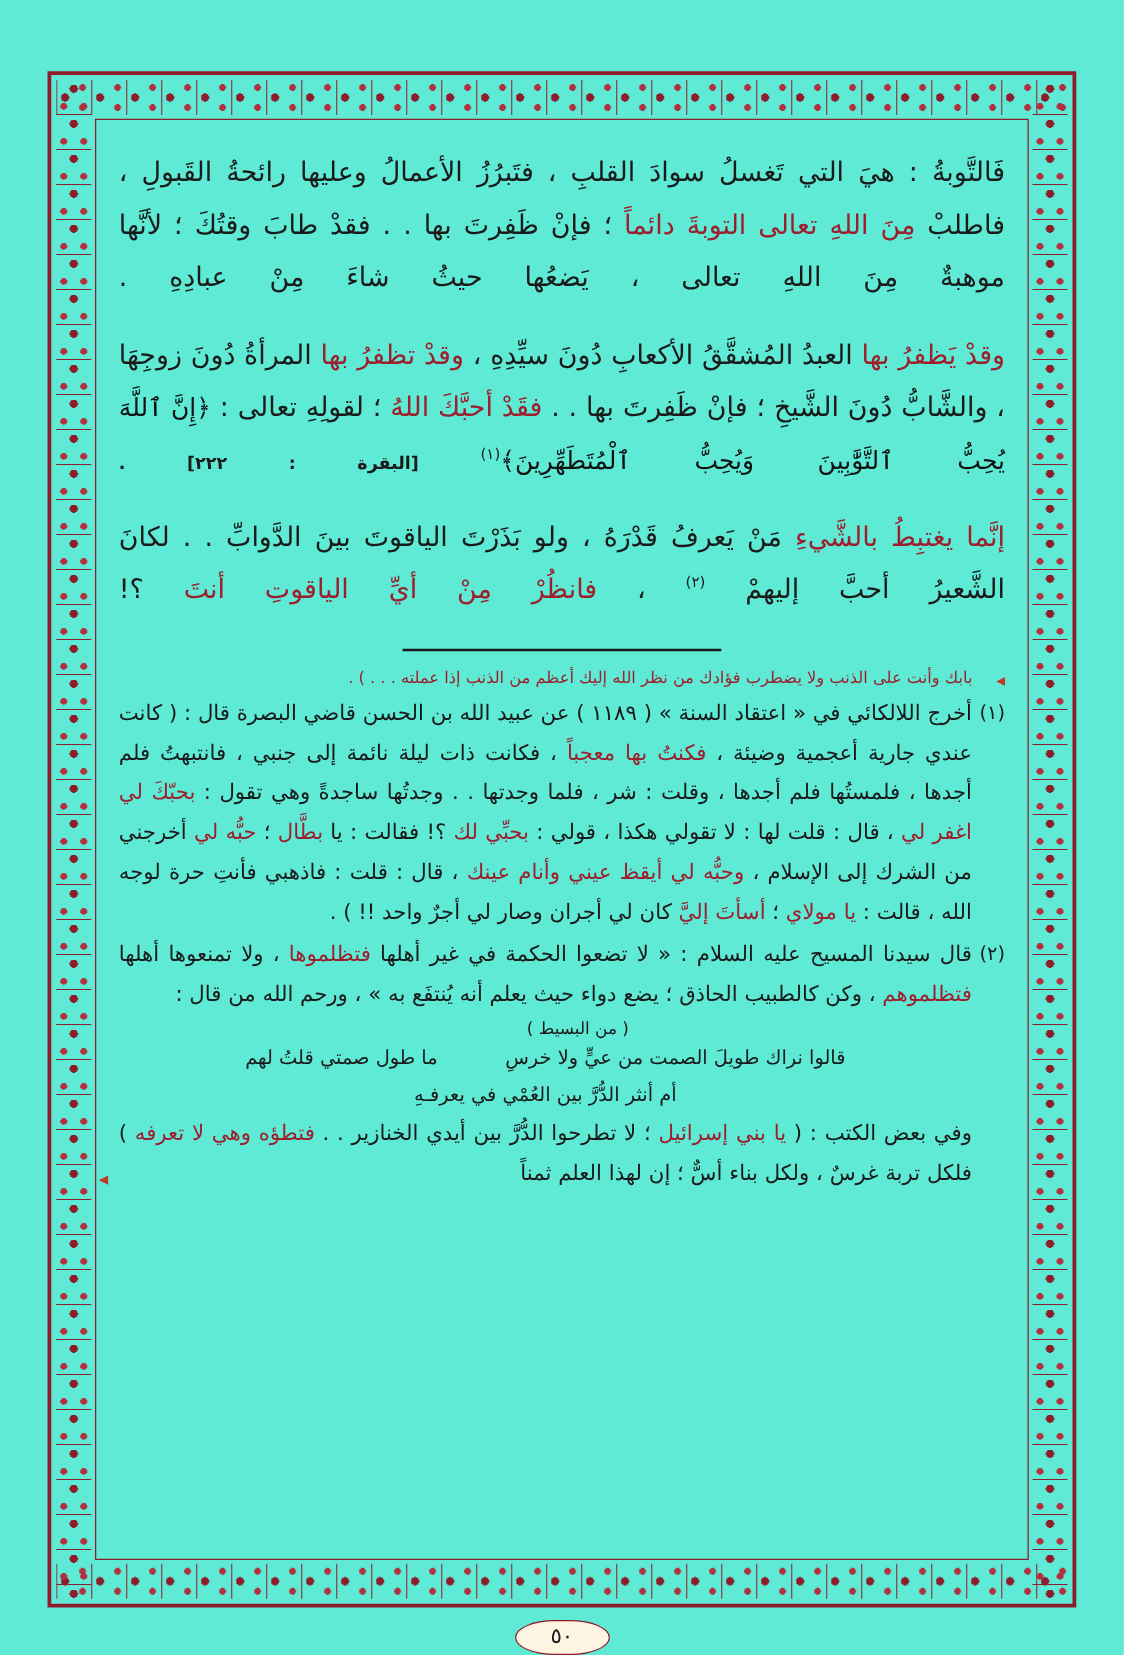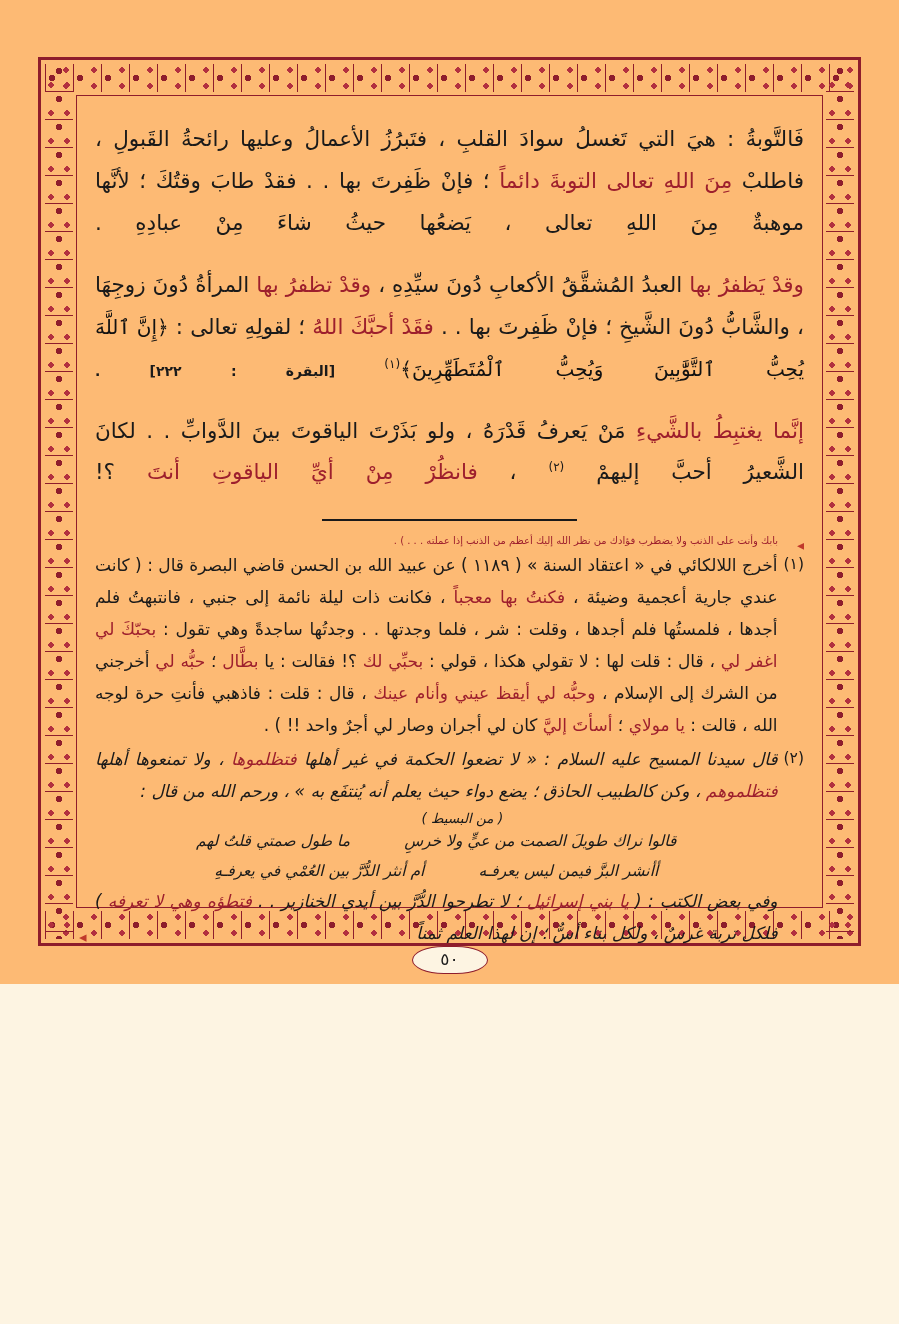--- a/index.html
+++ b/index.html
@@ -11,22 +11,22 @@
     height: 1324px;
     background: #fdf4e2;
     font-family: "DejaVu Sans", sans-serif;
     overflow: hidden;
   }
 
   
   #page {
     position: relative;
     width: 899px;
-    height: 984px;
-    background: #fdba74;
+    height: 1324px;
+    background: #5eead4;
     box-sizing: border-box;
   }
 
   .frame-outer {
     position: absolute;
     left: 38px;
     top: 57px;
     right: 38px;
     bottom: 38px;
     border: 3px solid #8e1d2c;
@@ -133,21 +133,21 @@
     flex: 1 1 auto;
     font-size: 17px;
     line-height: 1.88;
     text-align: justify;
   }
   .fn-text .red { color: #9d1f2d; }
 
   
   .fn-lead {
     color: #9d1f2d;
-    font-size: 10px;
+    font-size: 13px;
     line-height: 1.9;
     text-align: justify;
     padding-right: 26px;
   }
   .fn-lead-wrap { position: relative; }
   .fn-lead-arrow {
     position: absolute;
     right: 0px;
     top: 6px;
     color: #c0392b;
@@ -180,21 +180,21 @@
     bottom: 4px;
     color: #c0392b;
     font-size: 15px;
   }
 
   
   .page-num {
     position: absolute;
     left: 0;
     right: 0;
-    bottom: 10px;
+    bottom: 0;
     text-align: center;
   }
   .page-num-badge {
     display: inline-block;
     min-width: 54px;
     padding: 2px 10px 4px 10px;
     border: 1.4px solid #8e1d2c;
     border-radius: 50% / 60%;
     color: #1a1a1a;
     font-size: 17px;
@@ -226,29 +226,28 @@
       <div class="fn-lead">بابك وأنت على الذنب ولا يضطرب فؤادك من نظر الله إليك أعظم من الذنب إذا عملته . . . ) .</div>
     </div>
 
     <div class="fn-row">
       <div class="fn-marker">(١)</div>
       <div class="fn-text" id="fn1"><span>أخرج اللالكائي في « اعتقاد السنة » ( ١١٨٩ ) عن عبيد الله بن الحسن قاضي البصرة قال : ( كانت عندي جارية أعجمية وضيئة ، </span><span class="red">فكنتُ بها معجباً</span><span> ، فكانت ذات ليلة نائمة إلى جنبي ، فانتبهتُ فلم أجدها ، فلمستُها فلم أجدها ، وقلت : شر ، فلما وجدتها . . وجدتُها ساجدةً وهي تقول : </span><span class="red">بحبّكَ لي اغفر لي</span><span> ، قال : قلت لها : لا تقولي هكذا ، قولي : </span><span class="red">بحبِّي لك</span><span> ؟! فقالت : يا </span><span class="red">بطَّال</span><span> ؛ </span><span class="red">حبُّه لي</span><span> أخرجني من الشرك إلى الإسلام ، </span><span class="red">وحبُّه لي أيقظ عيني وأنام عينك</span><span> ، قال : قلت : فاذهبي فأنتِ حرة لوجه الله ، قالت : </span><span class="red">يا مولاي</span><span> ؛ </span><span class="red">أسأتَ إليَّ</span><span> كان لي أجران وصار لي أجرٌ واحد !! ) .</span></div>
     </div>
 
     <div class="fn-row">
       <div class="fn-marker">(٢)</div>
-      <div style="flex:1 1 auto;font-style:italic;">
+      <div style="flex:1 1 auto;">
         <div class="fn-text" id="fn2"><span>قال سيدنا المسيح عليه السلام : « لا تضعوا الحكمة في غير أهلها </span><span class="red">فتظلموها</span><span> ، ولا تمنعوها أهلها </span><span class="red">فتظلموهم</span><span> ، وكن كالطبيب الحاذق ؛ يضع دواء حيث يعلم أنه يُنتفَع به » ، ورحم الله من قال :</span></div>
         <div class="meter">( من البسيط )</div>
         <div class="verse">
           <span class="hemi">قالوا نراك طويلَ الصمت من عيٍّ ولا خرسِ</span>
           <span class="hemi">ما طول صمتي قلتُ لهم</span>
         </div>
         <div class="verse">
-          <span class="hemi">أأنشر البزَّ فيمن ليس يعرفـه</span>
           <span class="hemi">أم أنثر الدُّرَّ بين العُمْي في يعرفـهِ</span>
         </div>
         <div class="last-line-wrap">
           <span class="last-arrow">◂</span>
           <div class="fn-text" id="fnc"><span>وفي بعض الكتب : ( </span><span class="red">يا بني إسرائيل</span><span> ؛ لا تطرحوا الدُّرَّ بين أيدي الخنازير . . </span><span class="red">فتطؤه وهي لا تعرفه</span><span> ) فلكل تربة غرسٌ ، ولكل بناء أسٌّ ؛ إن لهذا العلم ثمناً</span></div>
         </div>
       </div>
     </div>
 
   </div>

